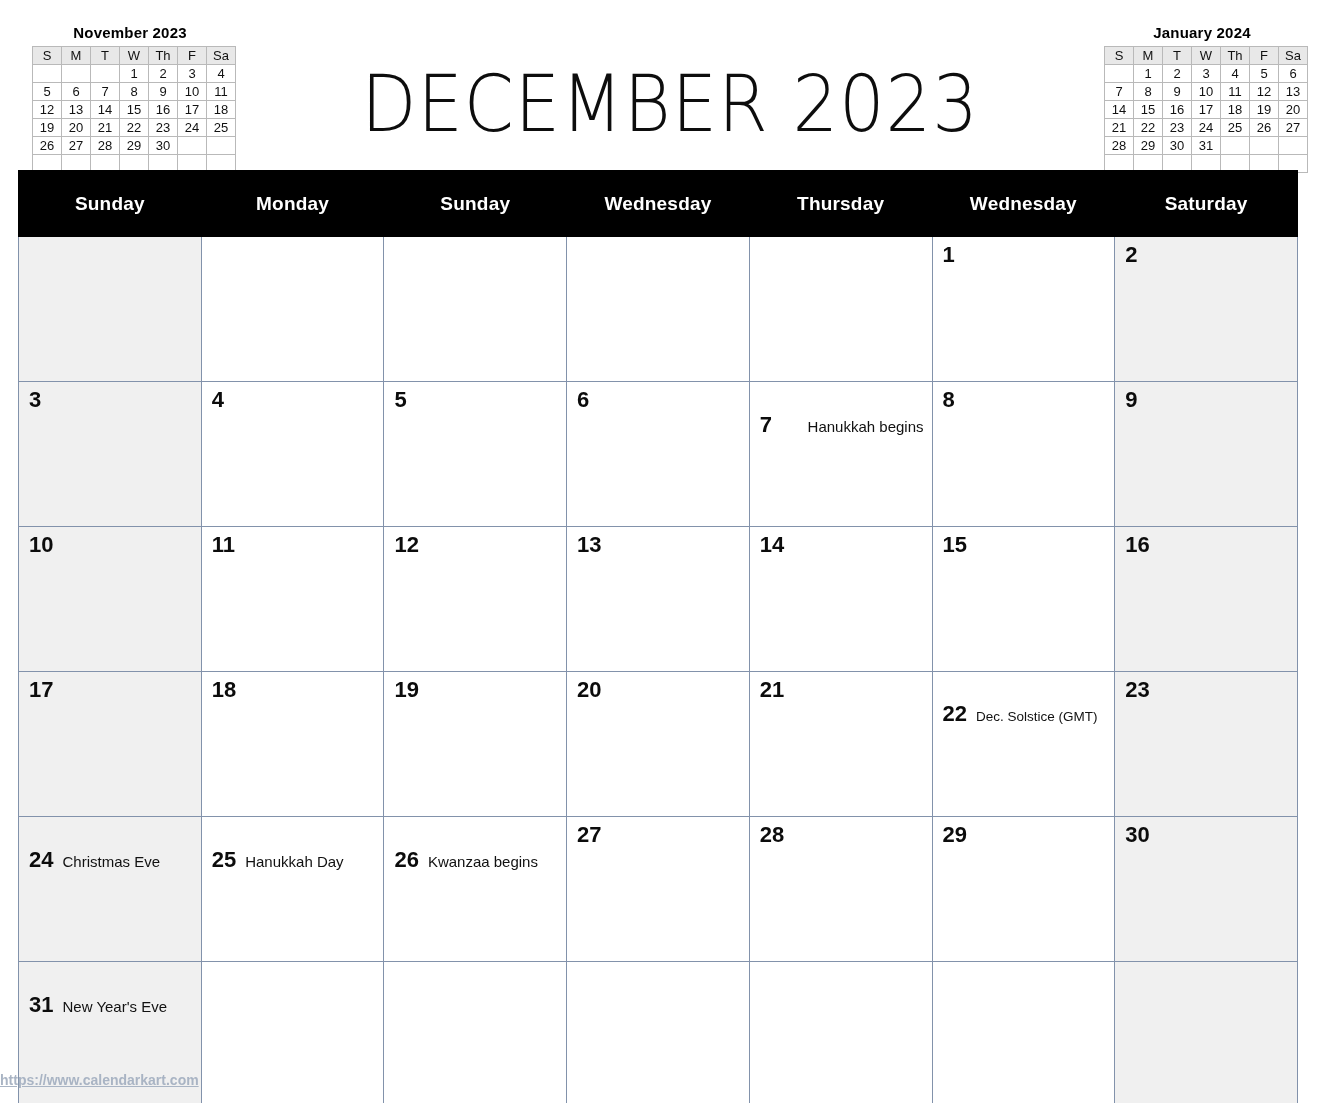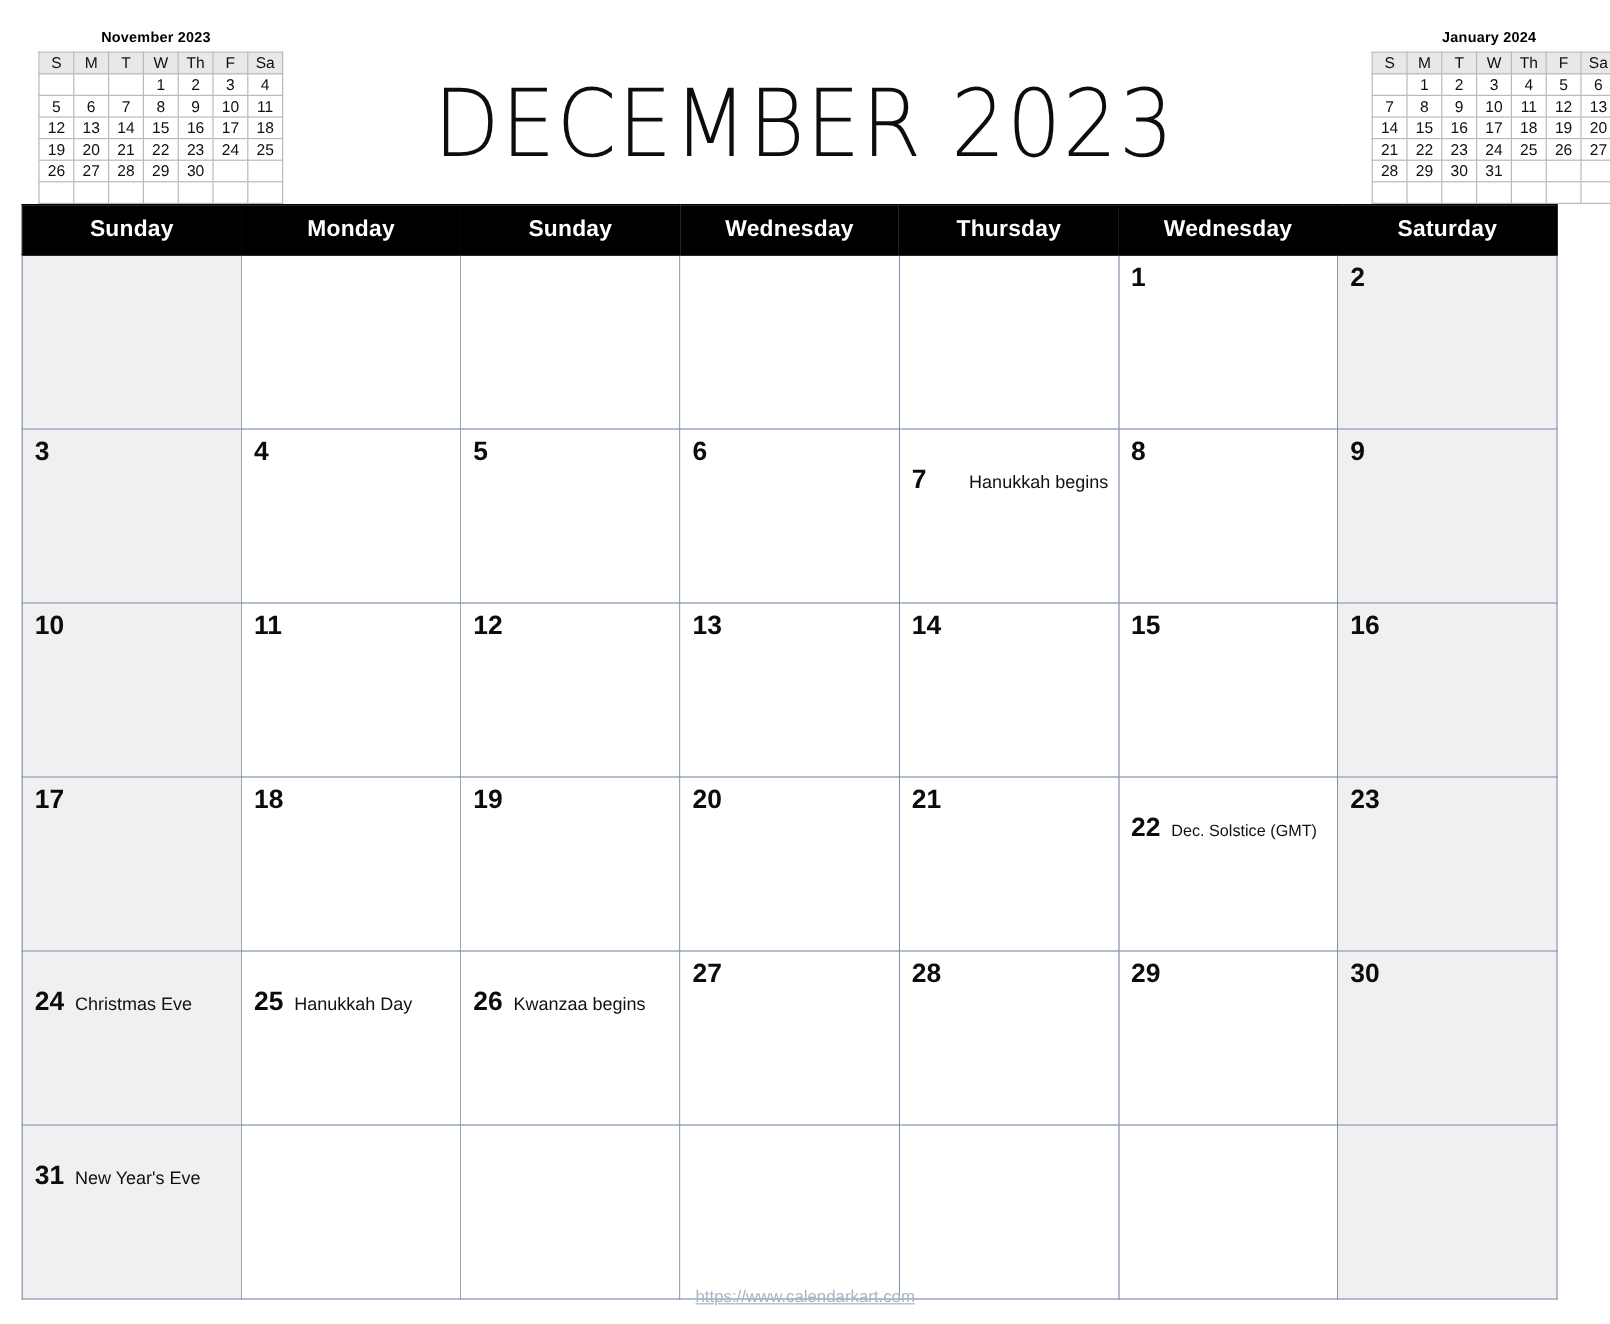--- a/index.html
+++ b/index.html
@@ -15,25 +15,25 @@
     overflow: hidden;
   }
 
   
   .mini {
     position: absolute;
     top: 24px;
     width: 196px;
   }
   .mini.left  { left: 32px; }
-  .mini.right { left: 1143px; }
+  .mini.right { left: 1104px; }
 
   .mini-title {
     text-align: center;
-    font-size: 12px;
+    font-size: 15px;
     font-weight: bold;
     color: #000;
     letter-spacing: 0.2px;
     margin-bottom: 5px;
     white-space: nowrap;
   }
   table.mini-table {
     border-collapse: collapse;
     width: 196px;
     table-layout: fixed;
@@ -85,21 +85,21 @@
     table-layout: fixed;
     width: 1280px;
   }
   table.cal th {
     background: #000000;
     color: #ffffff;
     font-size: 19px;
     font-weight: bold;
     height: 33px;
     text-align: center;
-    padding: 4px;
+    padding: 16px;
     border: 1px solid #000;
     letter-spacing: 0.2px;
   }
   table.cal td {
     border: 1px solid #8292ab;
     height: 144px;
     vertical-align: top;
     padding: 0;
     background: #ffffff;
     position: relative;
@@ -130,25 +130,25 @@
   }
   
   .cell-inner.push .event { margin-left: auto; }
 
   
   .footer {
     position: absolute;
     left: 0;
     top: 1072px;
     width: 1342px;
-    text-align: center;
     font-size: 14px;
     color: #a9b4c4;
     text-decoration: underline;
     font-family: "Liberation Sans", sans-serif;
+    font-weight: bold;
   }
 </style>
 </head>
 <body>
 
 <div class="mini left">
   <div class="mini-title">November 2023</div>
   <table class="mini-table">
     <thead>
         <tr id="mini0-head">

